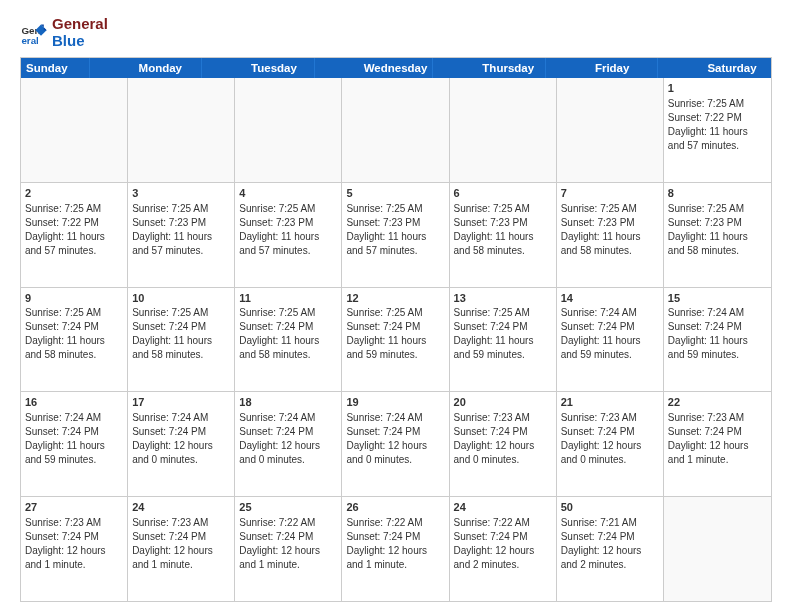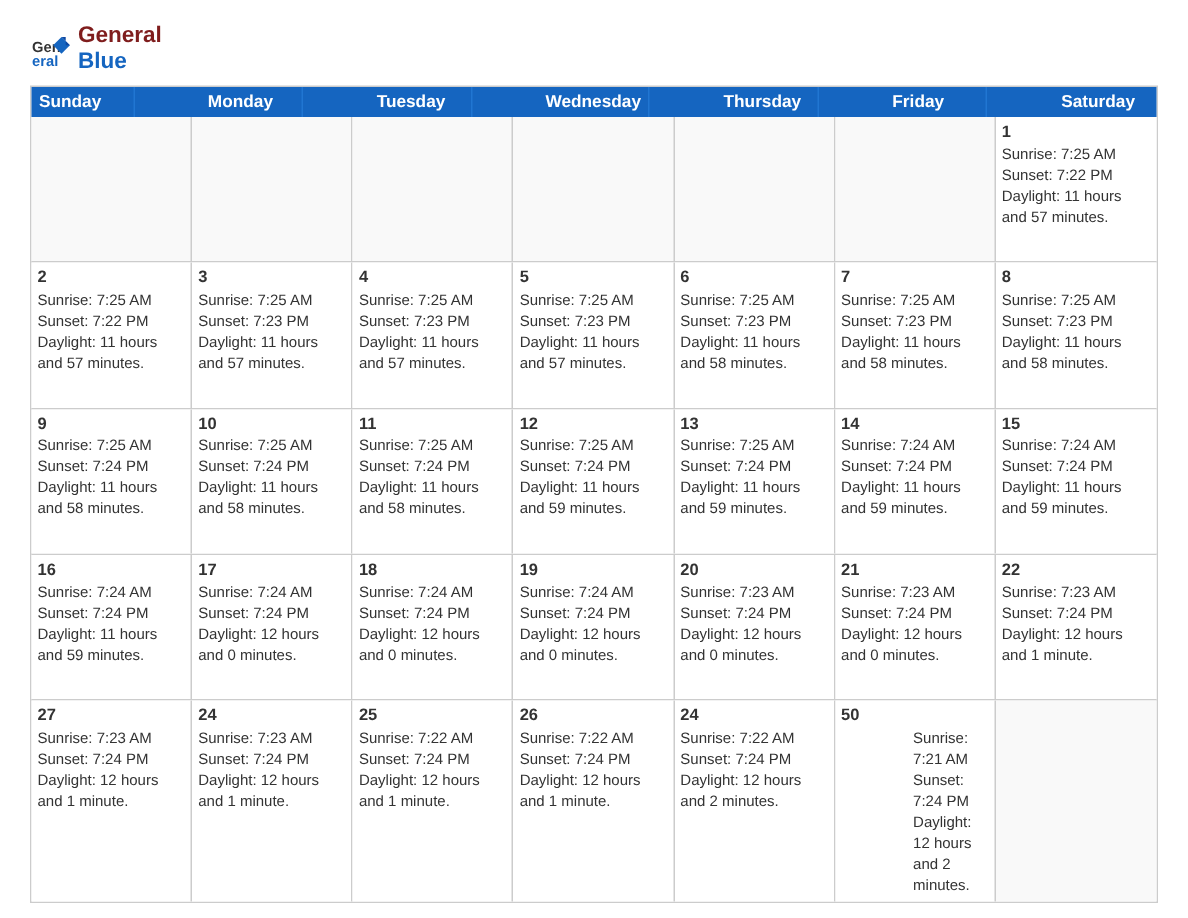--- a/index.html
+++ b/index.html
@@ -307,21 +307,21 @@
 Daylight: 12 hours and 1 minute.</div>
           </div>
           <div class="cal-cell">
             <span class="day-number">24</span>
             <div class="day-info" style="white-space: pre-line;">Sunrise: 7:22 AM
 Sunset: 7:24 PM
 Daylight: 12 hours and 2 minutes.</div>
           </div>
           <div class="cal-cell">
             <span class="day-number">50</span>
-            <div class="day-info" style="white-space: pre-line; margin-left: 48px;">Sunrise: 7:21 AM
+            <div class="day-info" style="white-space: pre-line;">Sunrise: 7:21 AM
 Sunset: 7:24 PM
 Daylight: 12 hours and 2 minutes.</div>
           </div>
           <div class="cal-cell empty"></div>
         </div>
       </div>
   </div>
 </div>
 
 </body></html>

